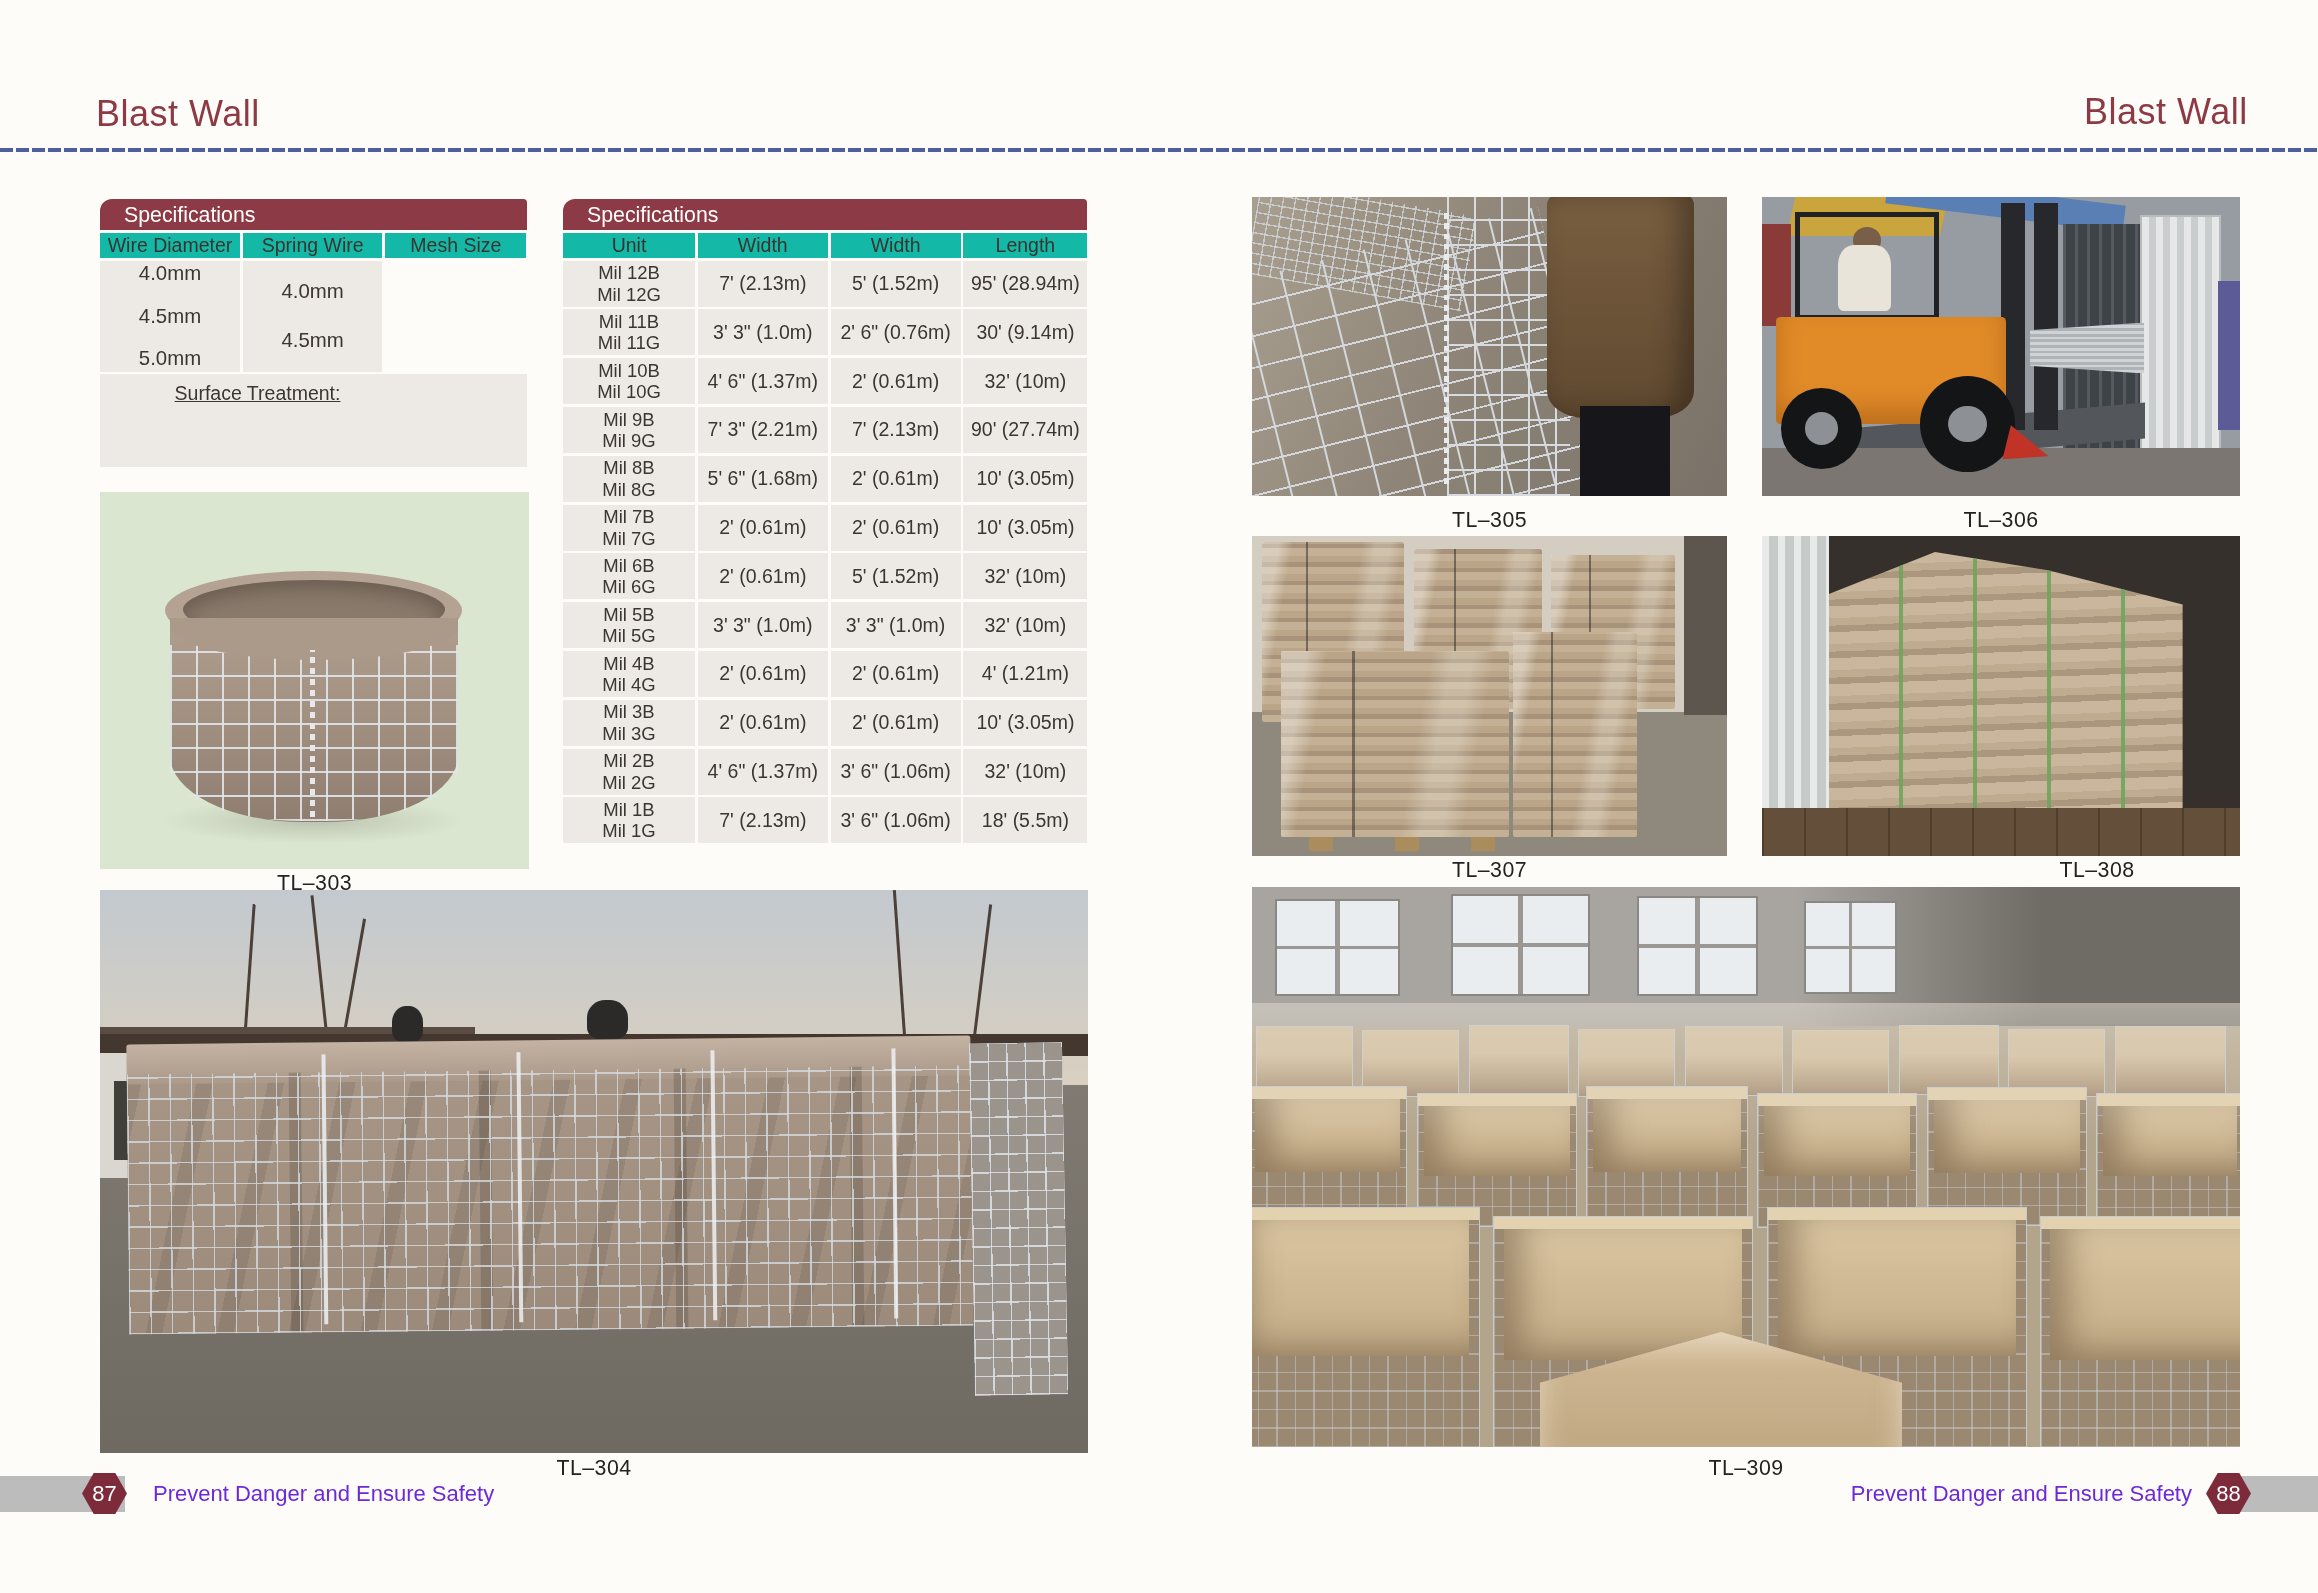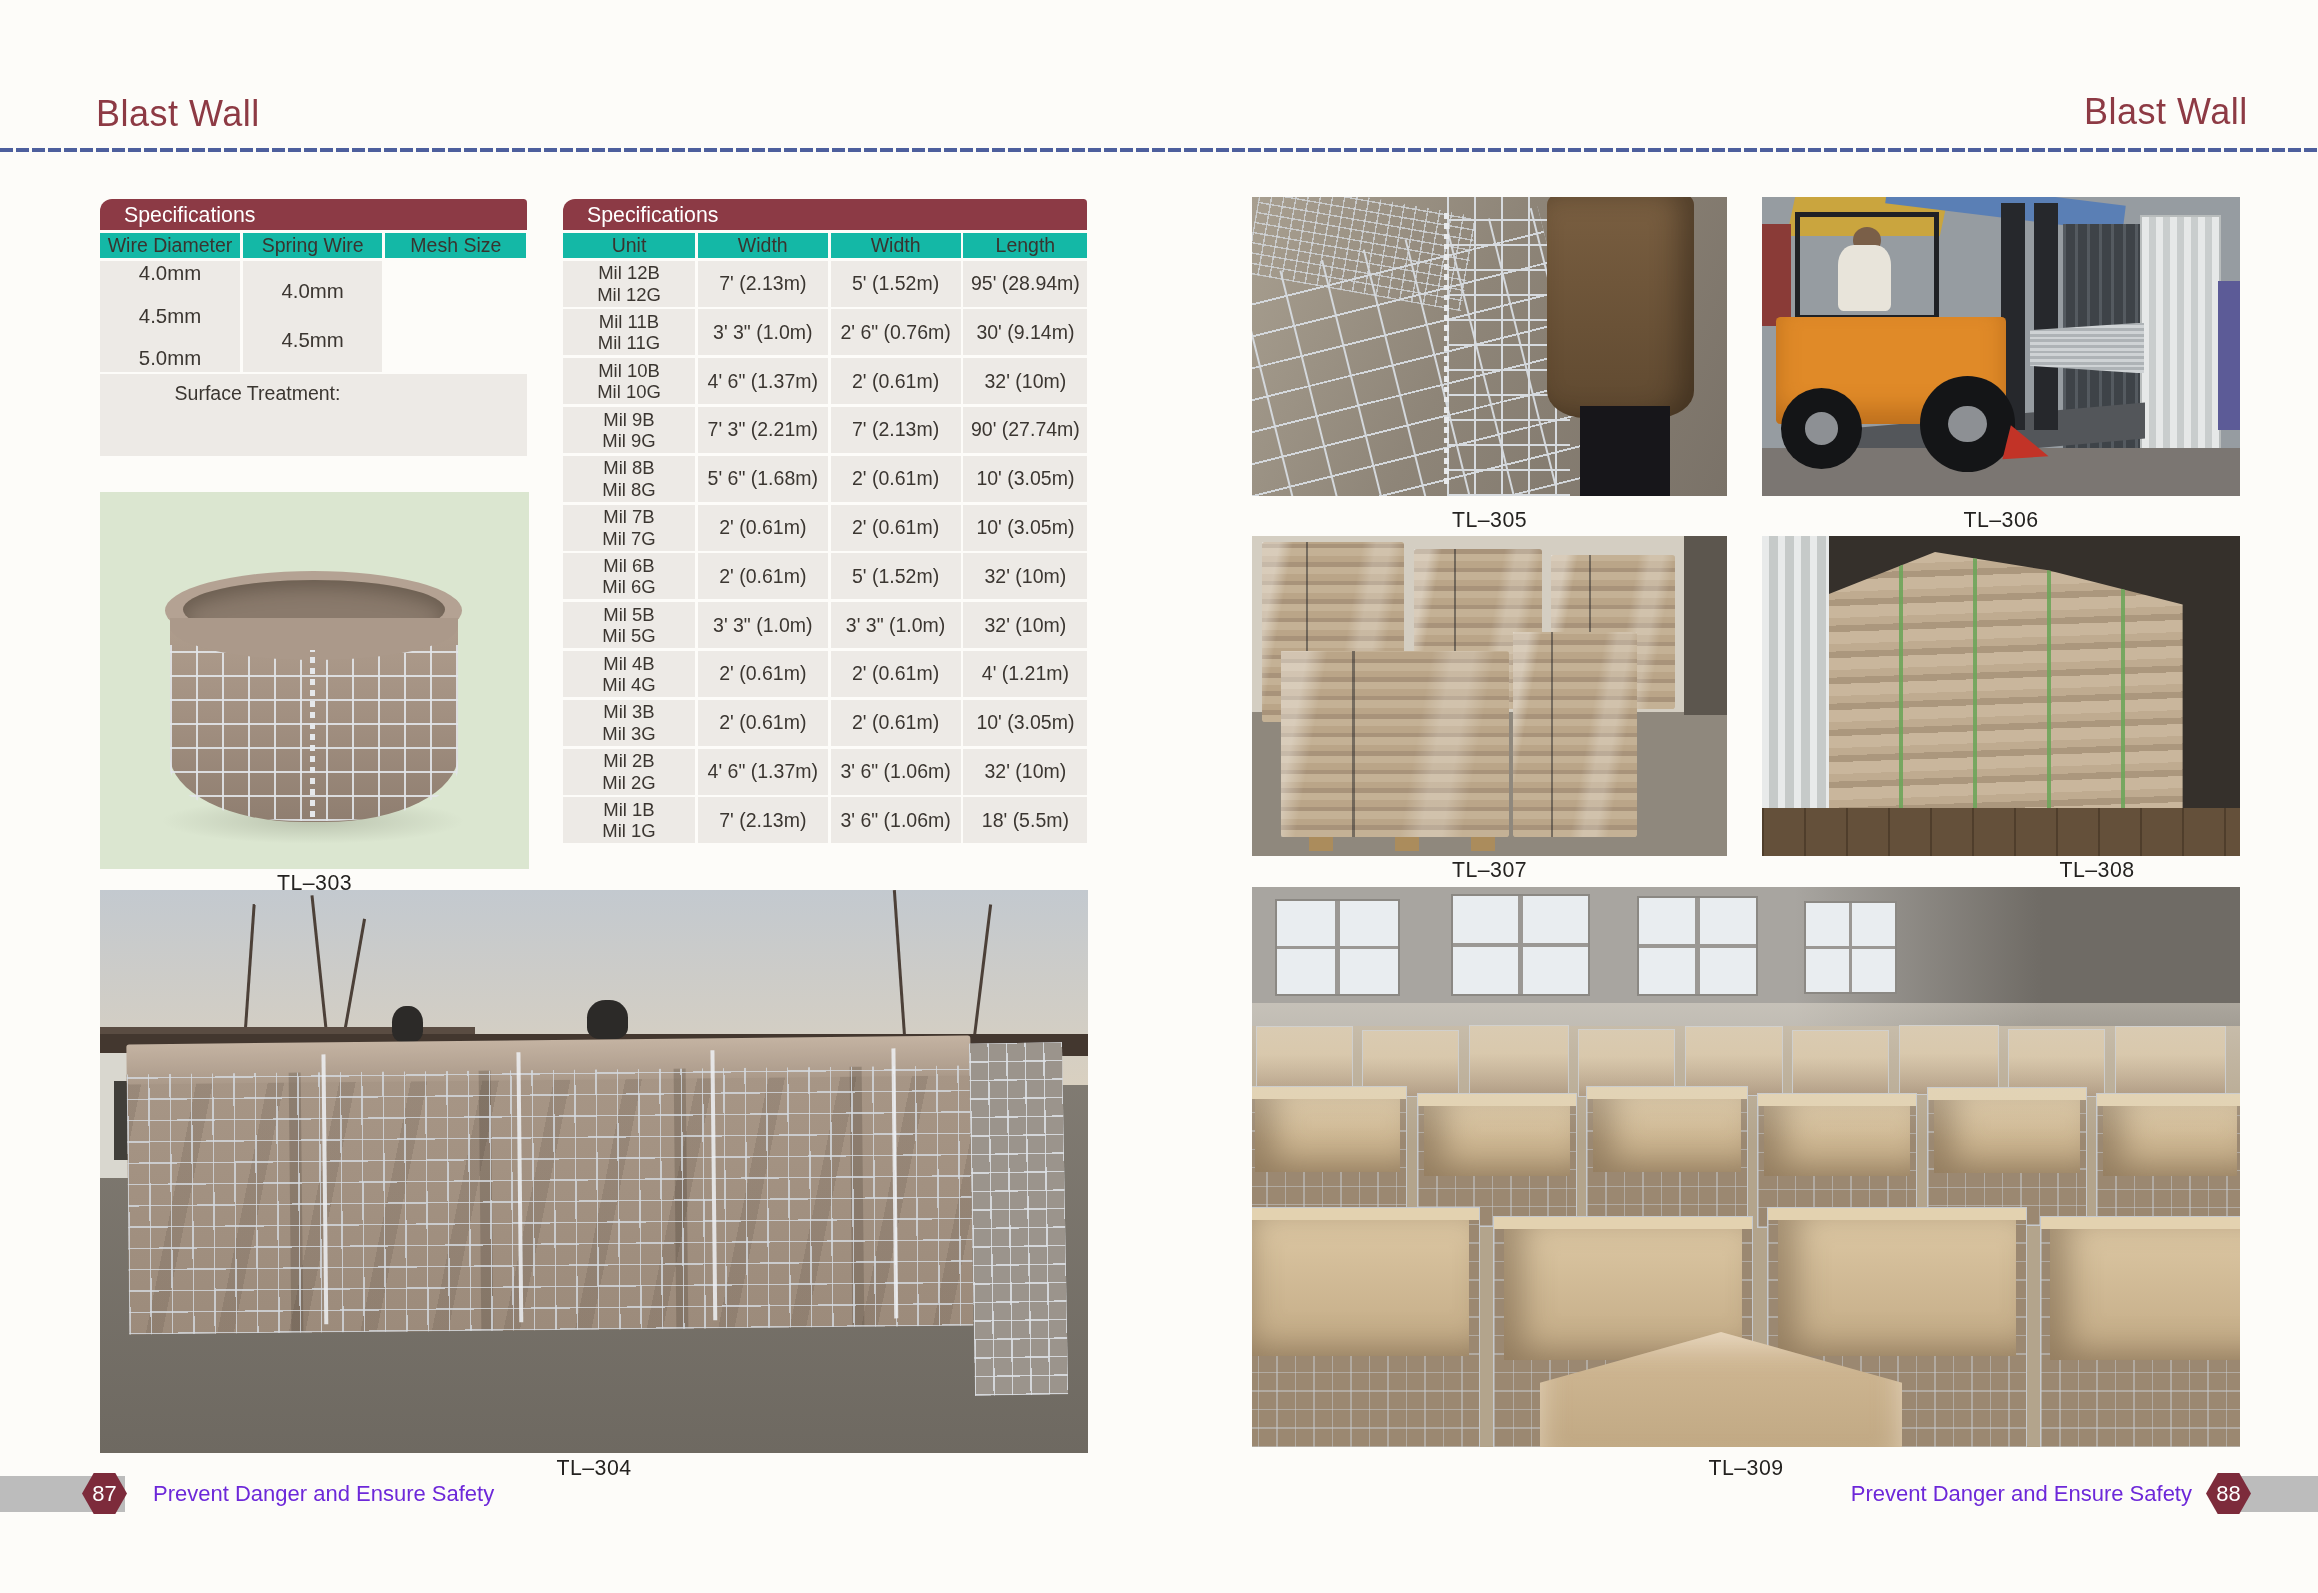--- a/index.html
+++ b/index.html
@@ -23,22 +23,22 @@
   .spec-bar{height:31px;background:#8c3a45;border-radius:12px 3.7px 0 0;
     color:#fff;font-size:21.3px;line-height:32px;padding-left:24px;}
   .hdr-row{display:grid;gap:3.2px;}
   #spec-left .hdr-row{grid-template-columns:140px 139px 141px;}
   #spec-right .hdr-row{grid-template-columns:132px 130px 130px 124px;gap:2.8px;}
   .hdr-cell{background:#14b8a6;height:25px;display:flex;align-items:center;justify-content:center;
     font-size:19.5px;color:#39342f;}
   .lt-data{display:grid;grid-template-columns:140px 139px 141px;gap:3.2px;height:111px;}
   .lt-cell{background:#edeae6;display:flex;flex-direction:column;align-items:center;justify-content:center;font-size:20.4px;}
   #wd-col{gap:19.5px;} #sw-col{gap:26px;} #ms-col{gap:18.5px;}
-  .lt-surface{background:#edeae6;height:82px;box-sizing:border-box;padding:7.4px 9.3px 0 70px;
-    font-size:19.5px;line-height:22px;}
+  .lt-surface{background:#edeae6;height:93px;box-sizing:border-box;padding:7.4px 9.3px 0 70px;
+    font-size:19.5px;line-height:22px;text-decoration:underline;}
   .lt-surface .st-head{margin-left:4.6px;}
   .rt-rows{display:flex;flex-direction:column;gap:2.8px;}
   .rt-row{display:grid;grid-template-columns:132px 130px 130px 124px;gap:2.8px;height:46px;}
   .rt-row .cell{background:#edeae6;display:flex;align-items:center;justify-content:center;}
   .rt-row .unit{flex-direction:column;font-size:18.5px;line-height:21.3px;}
   .rt-row .val{font-size:19.5px;}
 
   
   .photo{position:absolute;overflow:hidden;background:#9a948c;}
   .plabel{position:absolute;text-align:center;font-size:21.3px;color:#242220;letter-spacing:0.5px;}

